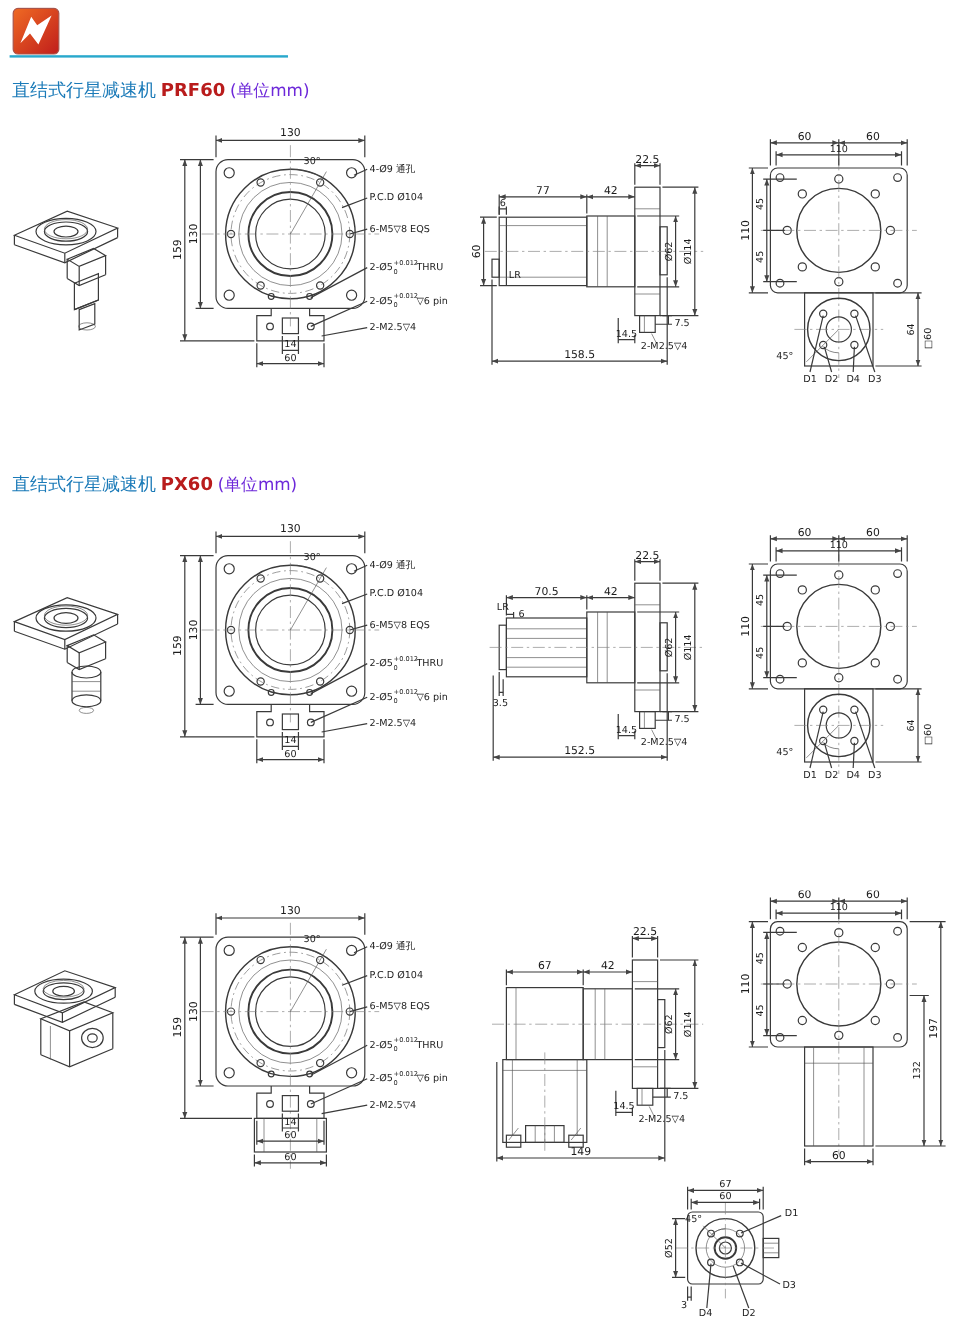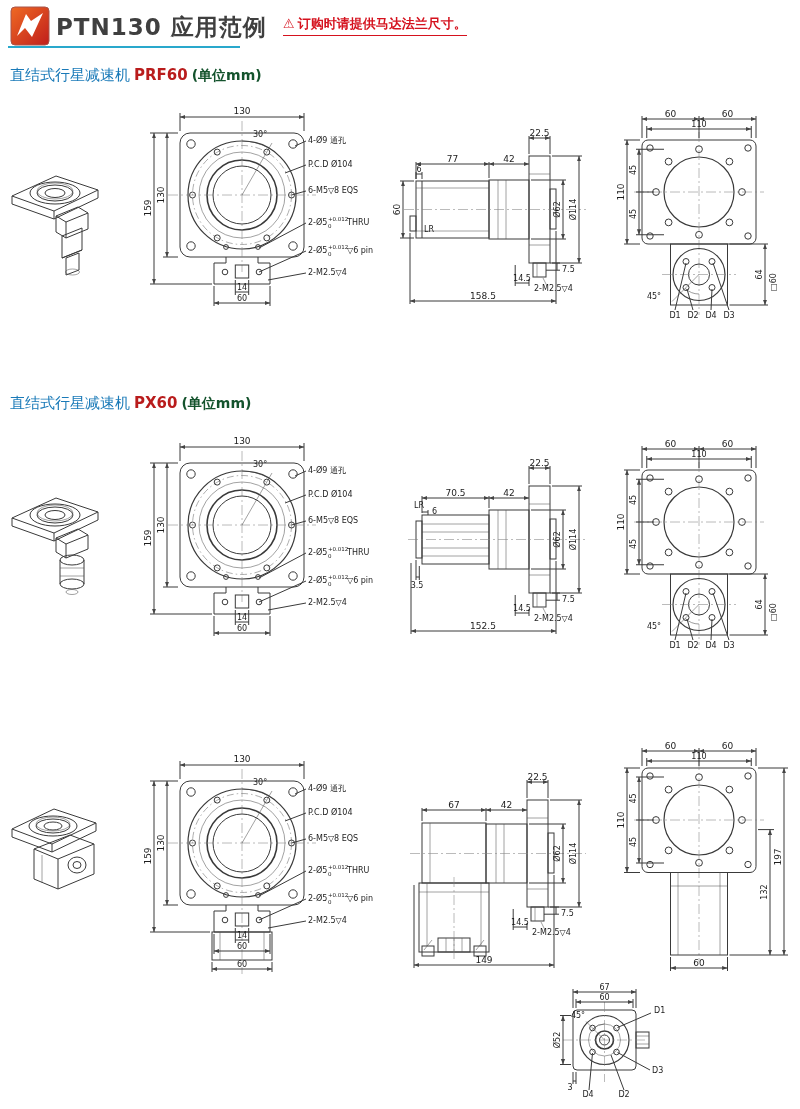--- a/index.html
+++ b/index.html
@@ -21,21 +21,21 @@
   
   .logo{position:absolute;left:10px;top:6px;width:40px;height:40px}
   .page-title{position:absolute;left:56px;top:12px;font-size:23px;font-weight:bold;color:#3f3f3f;letter-spacing:1px}
   .title-rule{position:absolute;left:8px;top:46px;width:232px;height:2px;background:#29a8cc}
   .warning{position:absolute;left:283px;top:15px;color:#d5121e;font-size:13px;font-weight:bold;border-bottom:1.5px solid #d5121e;padding-bottom:2px;white-space:nowrap}
   .warn-icon{margin-right:3px;font-weight:normal}
   
   .sec-title{position:absolute;left:10px;font-size:15px;white-space:nowrap}
   .st-cn{color:#1a7ab8;font-weight:normal}
   .st-model{color:#b91c1c;font-weight:bold;margin-left:4px}
-  .st-unit{color:#14532d;font-weight:bold;margin-left:4px;font-size:14px}
+  .st-unit{color:#6d28d9;font-weight:normal;margin-left:4px;font-size:14px}
 </style>
 </head>
 <body>
 
 <svg width="0" height="0" style="position:absolute" aria-hidden="true">
     <defs>
 <marker id="aw" viewBox="0 0 10 10" refX="9" refY="5" markerWidth="6" markerHeight="6" orient="auto-start-reverse">
         <path d="M0,1.5 L9,5 L0,8.5 z" fill="#444" stroke="none"></path>
       </marker>
 </defs>
@@ -48,25 +48,21 @@
       <defs>
           <linearGradient id="lg" x1="0" y1="0" x2="1" y2="1">
             <stop offset="0" stop-color="#ef6a23"></stop>
             <stop offset="1" stop-color="#c01e1c"></stop>
           </linearGradient>
         </defs>
       <rect x="1" y="1" width="38" height="38" rx="4" fill="url(#lg)" stroke="#a8544a" stroke-width="1"></rect>
       <path d="M7 30 L16 8 L21 15 L33 7 L22 31 L15 22 Z" fill="#fff" stroke="none"></path>
     </svg>
   </div>
-  <div class="page-title">PTN130 应用范例</div>
   <div class="title-rule"></div>
-  <div class="warning">
-    <span class="warn-icon">⚠</span><span>订购时请提供马达法兰尺寸。</span>
-  </div>
 
   <div class="sec-title" style="top:66px">
     <span class="st-cn">直结式行星减速机</span><b class="st-model">PRF60</b><span class="st-unit">(单位mm)</span>
   </div>
 
   <svg class="fig draw" style="left:6px;top:158px" width="100" height="140" viewBox="0 0 100 140">
     <g>
       <polygon points="6,38 50,18 92,32 48,53"></polygon>
       <line x1="6" y1="38" x2="6" y2="46"></line>
         <line x1="48" y1="53" x2="48" y2="61"></line>

